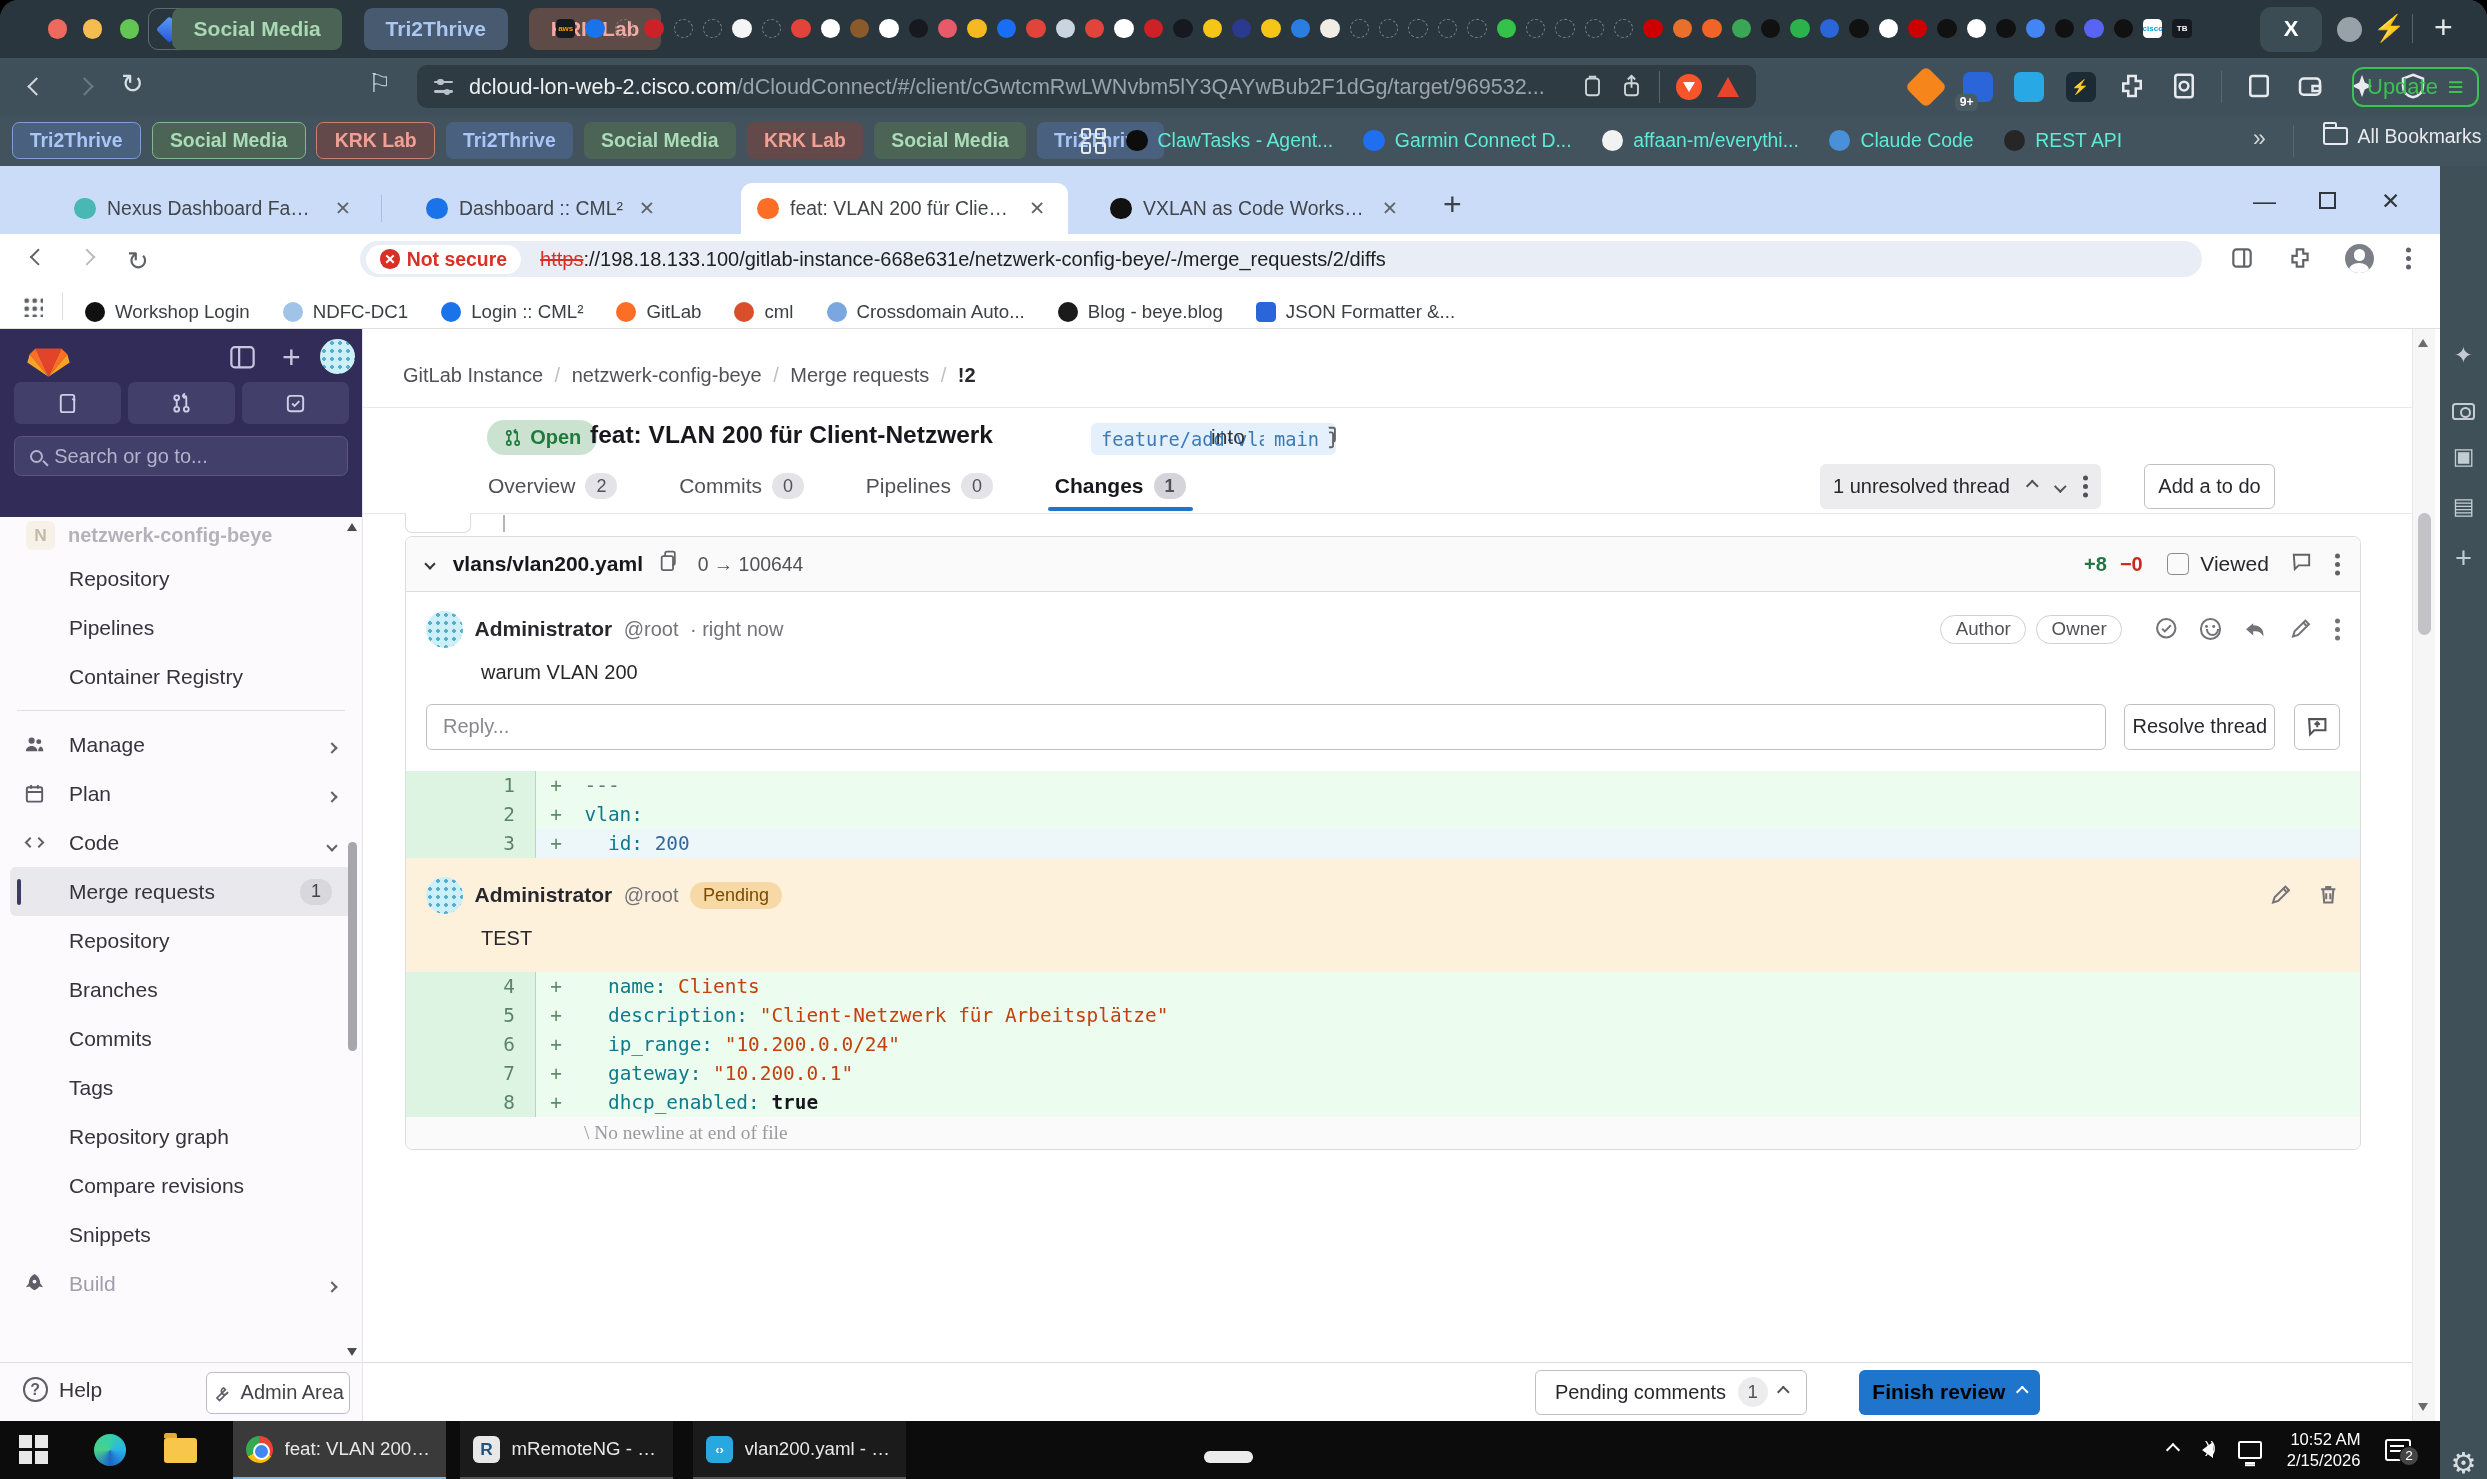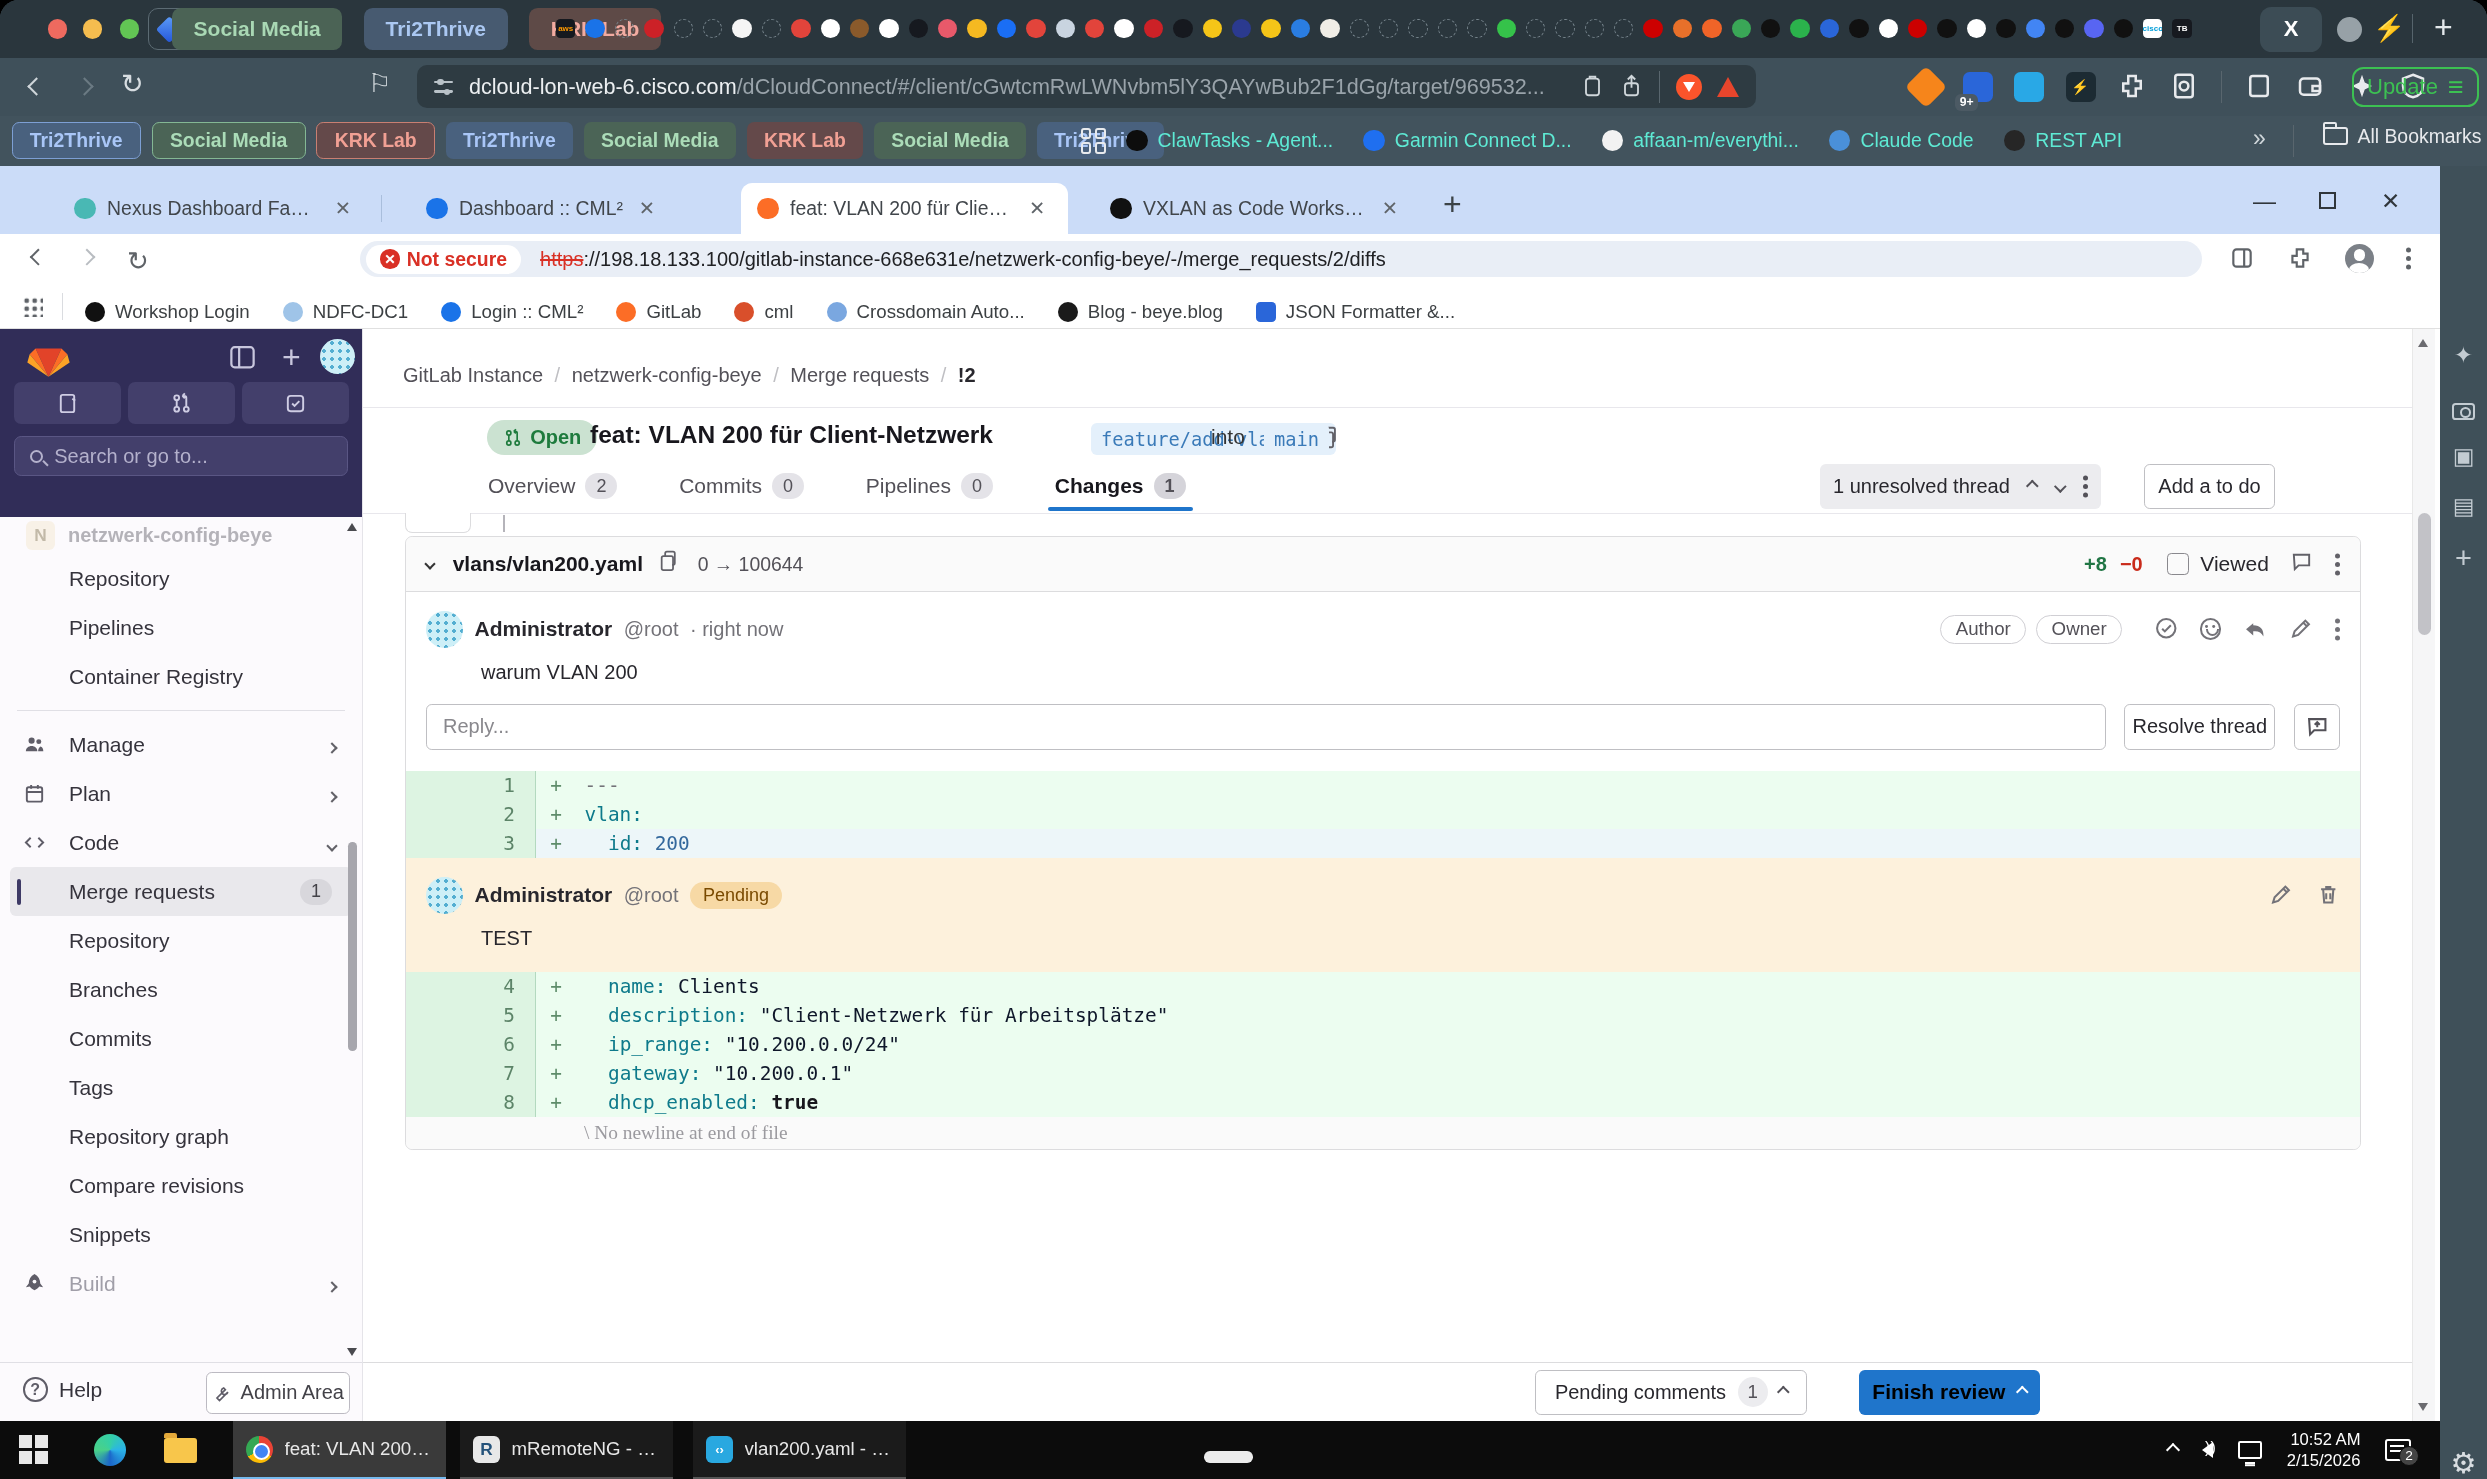--- a/index.html
+++ b/index.html
@@ -192,21 +192,21 @@
   .replyrow input{flex:1;height:46px;border:0.7px solid #bfbfc3;border-radius:5.8px;padding:0 16px;font-size:20px;font-family:"Liberation Sans",sans-serif;color:#28272d;background:#fff;outline:none}
   .replyrow input::placeholder{color:#89888d}
   .resolvebtn{width:151px;height:46px;border:0.7px solid #bfbfc3;border-radius:5.8px;background:#fff;font-size:20px;color:#28272d;display:flex;align-items:center;justify-content:center;flex:none}
   .riconbtn{width:46px;height:46px;border:0.7px solid #bfbfc3;border-radius:5.8px;background:#fff;display:flex;align-items:center;justify-content:center;color:#535158;flex:none}
   
   .drow{display:flex;height:29px;font-family:"DejaVu Sans Mono",monospace;font-size:19.4px;line-height:29px}
   .dnum{width:130px;background:#ddf4e2;color:#5c8468;text-align:right;padding-right:20px;border-right:0.7px solid #b3d9bf;flex:none}
   .dsign{width:40px;background:#ecfdf0;color:#5e8c6a;text-align:center;flex:none}
   .dcode{flex:1;background:#ecfdf0;padding-left:8.6px;white-space:pre;color:#28272d}
   .drow.hl .dsign,.drow.hl .dcode{background:#edf6f9}
-  .tk-key{color:#0e7a8b}.tk-str{color:#0f172a}.tk-num{color:#33689c}.tk-cm{color:#737278}.tk-bool{color:#18171d;font-weight:bold}
+  .tk-key{color:#0e7a8b}.tk-str{color:#c2410c}.tk-num{color:#33689c}.tk-cm{color:#737278}.tk-bool{color:#18171d;font-weight:bold}
   .pending{background:#fdf1dc;padding:18.7px 20px 21.6px}
   .pbadge{height:27px;border-radius:13.7px;background:#f7d9a5;color:#7a4a00;font-size:18px;display:flex;align-items:center;padding:0 13px}
   .nonewline{height:32px;background:#fafafa;border-radius:0 0 7.2px 7.2px;display:flex;align-items:center;font-family:Liberation Serif, serif;font-size:19.4px;color:#9b9a9f;padding-left:178px}
 
   
   .reviewbar{position:absolute;left:0;bottom:0;width:100%;height:59px;background:#fff;border-top:0.7px solid #dcdcde;display:flex;align-items:center;justify-content:flex-end;padding-right:372px;gap:52px}
   .pendbtn{height:45px;border:0.7px solid #bfbfc3;border-radius:5.8px;background:#fff;display:flex;align-items:center;gap:11.5px;padding:0 18.7px;font-size:20px;color:#28272d}
   .pendbtn .cnt{width:30px;height:30px;border-radius:15px;background:#ececef;display:flex;align-items:center;justify-content:center;font-size:18.7px;color:#535158}
   .finishbtn{height:45px;border-radius:5.8px;background:#1f75cb;color:#000000;display:flex;align-items:center;gap:13px;padding:0 13px;font-size:21px;font-weight:bold}
   .finishbtn .chev{border-color:#fff;width:8.6px;height:8.6px}
@@ -326,21 +326,21 @@
   <div class="urlrow">
     <span class="navg" style="left:30px"><span class="chev left" style="border-color:#cfd6da;width:13px;height:13px"></span></span>
     <span class="navg" style="left:78px"><span class="chev right" style="border-color:#6b7a83;width:13px;height:13px"></span></span>
     <span class="reload">↻</span>
     <span class="flagbm">⚐</span>
     <div class="urlpill">
       <span class="tune">
           <i class="a"></i>
           <i class="b"></i>
         </span>
-      <span class="uhost">dcloud-lon-web-6.cisco.com</span>
+      <span class="uhost">dcloud-lon-web-2.cisco.com</span>
       <span class="upath">/dCloudConnect/#/client/cGwtcmRwLWNvbm5lY3QAYwBub2F1dGg/target/969532...</span>
       <span class="usvg"><svg width="23" height="26" viewBox="0 0 24 28" fill="none" stroke="#cfd6da" stroke-width="2">
             <rect x="5" y="6" width="14" height="18" rx="3"></rect>
             <path d="M9 6V4h6v2"></path>
           </svg></span>
       <span class="usvg"><svg width="23" height="26" viewBox="0 0 24 28" fill="none" stroke="#cfd6da" stroke-width="2">
             <rect x="5" y="11" width="14" height="13" rx="3"></rect>
             <path d="M12 16V3M8 7l4-4 4 4"></path>
           </svg></span>
       <span class="vsep2" style="margin-left:16px"></span>

